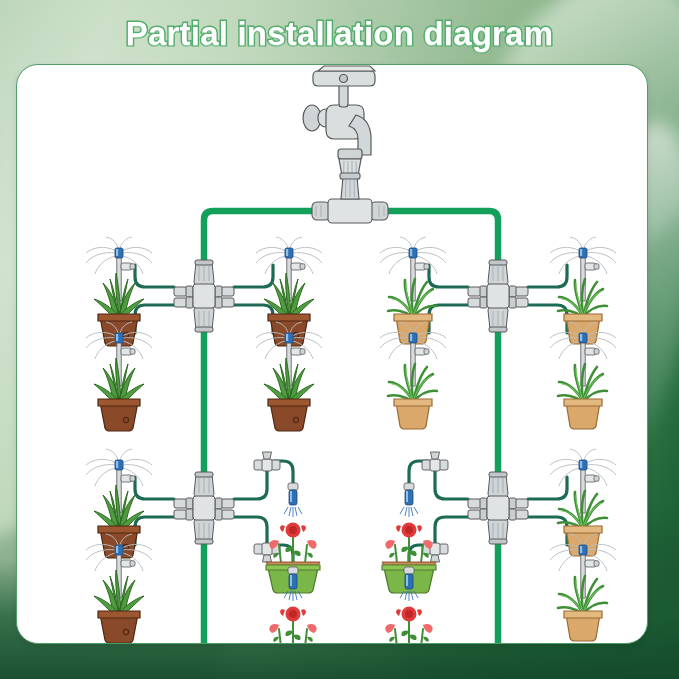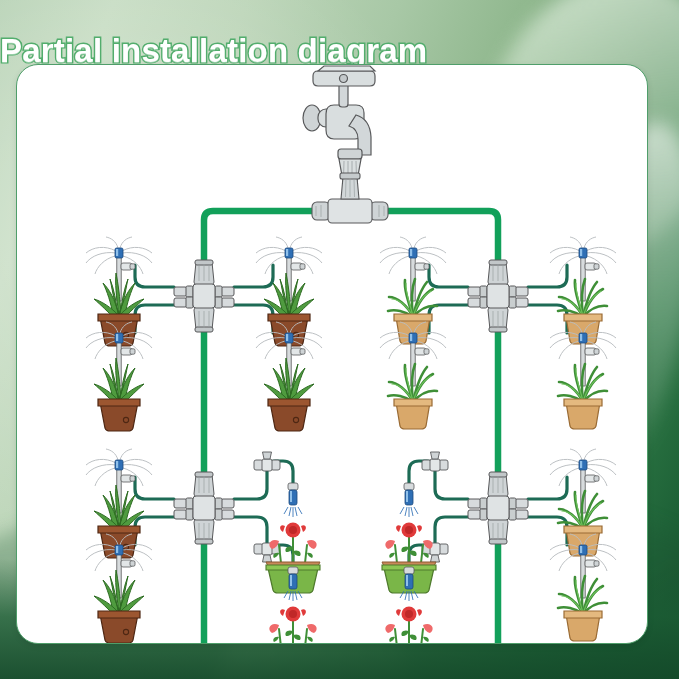--- a/index.html
+++ b/index.html
@@ -23,22 +23,22 @@
           background:linear-gradient(170deg,rgba(255,255,255,.55),rgba(40,110,60,.1));
           transform:rotate(10deg);}
   .leaf-c{left:-70px;bottom:-60px;width:300px;height:220px;
           background:linear-gradient(30deg,rgba(22,80,45,.55),rgba(60,130,80,.12));}
   .leaf-d{right:-60px;bottom:-70px;width:340px;height:240px;
           background:linear-gradient(330deg,rgba(20,74,42,.6),rgba(70,140,90,.1));}
   .bg-bottom{position:absolute;left:0;right:0;bottom:0;height:120px;
       background:linear-gradient(180deg,rgba(27,92,52,0) 0%, rgba(27,92,52,.72) 48%, rgba(20,74,42,.92) 100%);
       pointer-events:none;}
 
-  .title-wrap{position:absolute;left:0;right:0;top:25px;height:52px;
-      display:flex;align-items:center;justify-content:flex-start;}
+  .title-wrap{position:absolute;left:0;right:0;top:8px;height:52px;
+      display:flex;align-items:center;justify-content:center;}
   .title{
       font-size:33px;font-weight:bold;color:#ffffff;letter-spacing:.2px;
       -webkit-text-stroke:3px #53ad6d;
       paint-order:stroke fill;
       text-shadow:0 1px 0 rgba(255,255,255,.4);
       white-space:nowrap;
   }
   .card{
       position:absolute;left:16px;top:64px;width:630px;height:578px;
       background:#ffffff;border:1px solid #4f9e6a;border-radius:22px;

